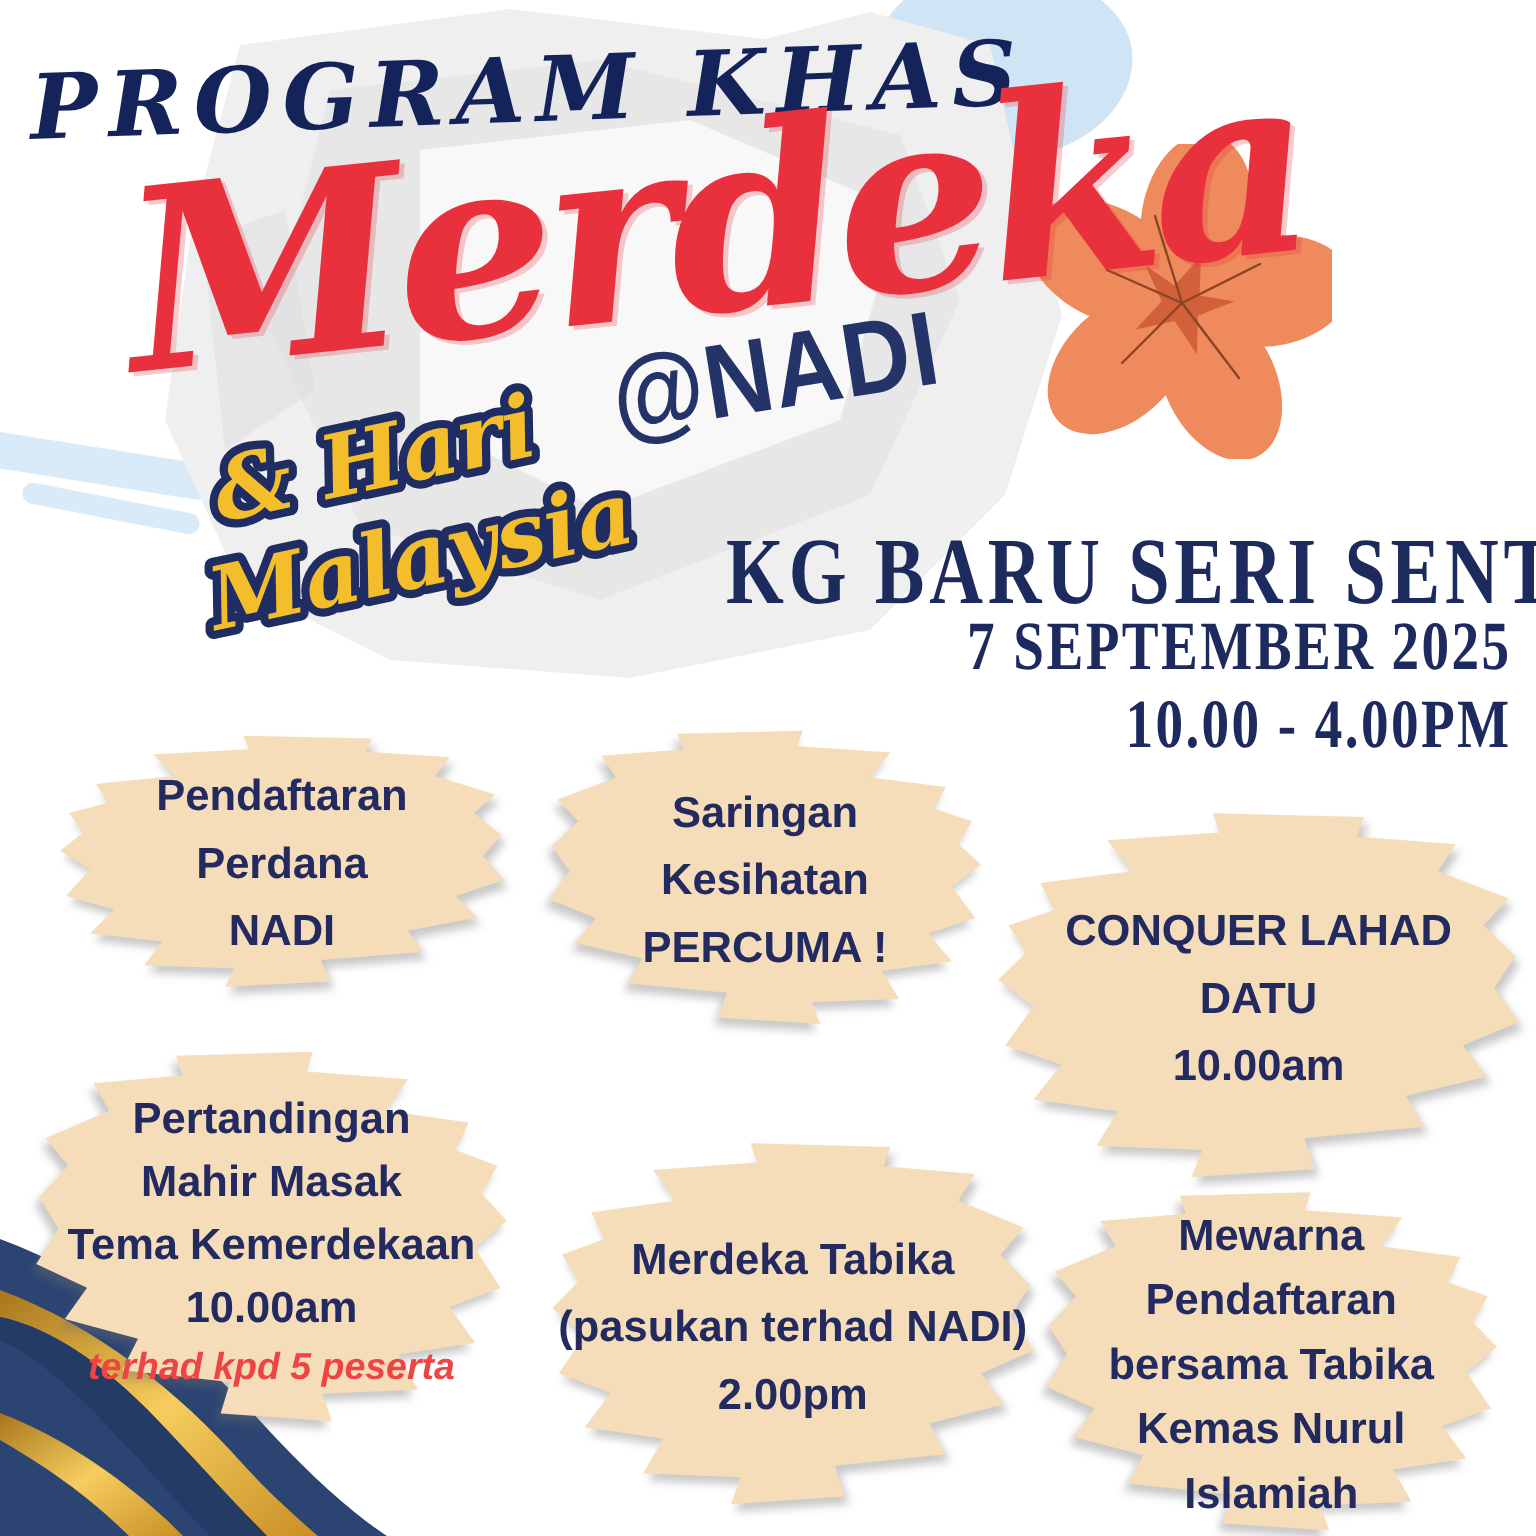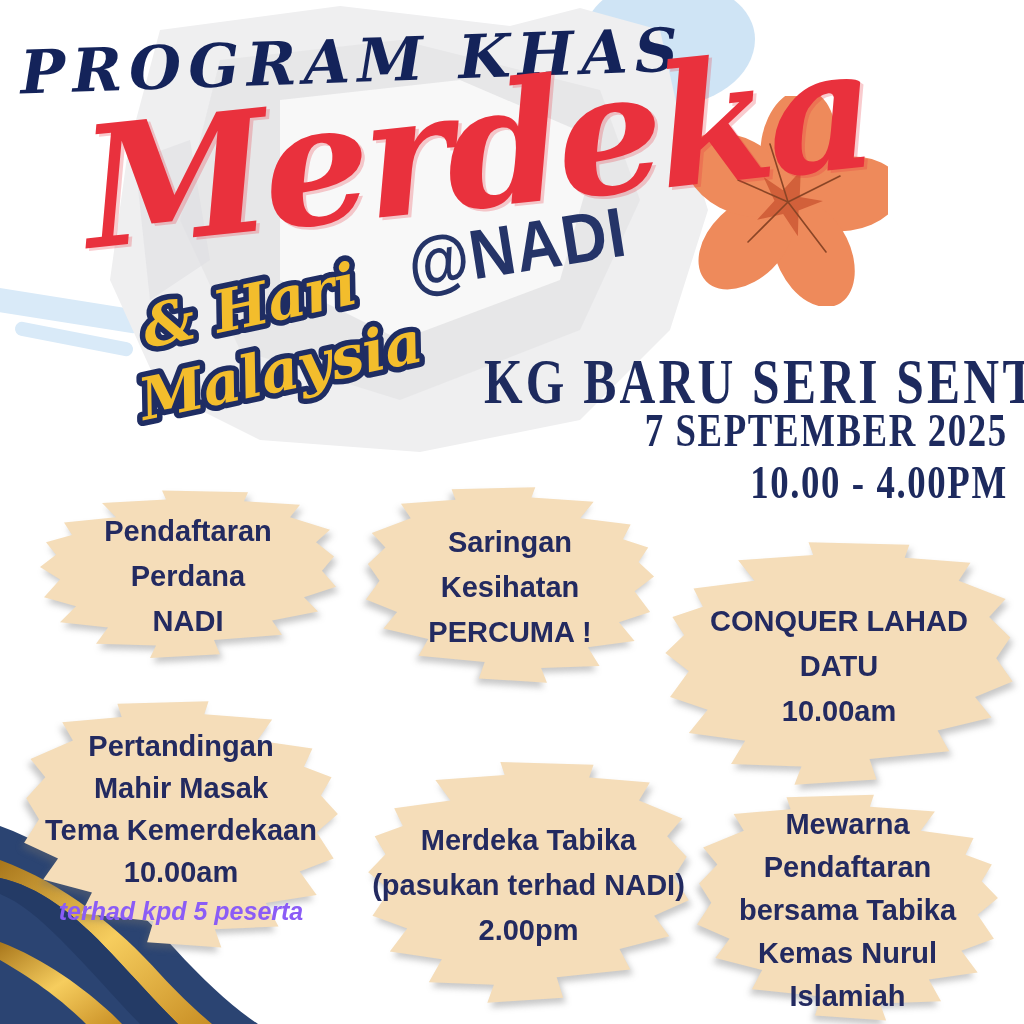--- a/index.html
+++ b/index.html
@@ -76,21 +76,21 @@
   .ev1{left:38px;top:487px;width:300px;height:178px;}
   .ev2{left:364px;top:483px;width:292px;height:208px;}
   .ev3{left:663px;top:537px;width:352px;height:258px;}
   .ev4{left:22px;top:696px;width:318px;height:262px;}
   .ev5{left:366px;top:757px;width:325px;height:256px;}
   .ev6{left:695px;top:790px;width:305px;height:240px;}
   .ev4 .ev-line{line-height:42px;}
   .ev6 .ev-line{line-height:43px;}
   .ev-note{
     font-weight:bold;font-style:italic;font-size:25px;line-height:36px;
-    color:#8b5cf6;text-align:center;white-space:nowrap;
+    color:#ef4444;text-align:center;white-space:nowrap;
   }
 </style>
 </head>
 <body>
 
 <div class="poster">
 
   <div class="blue-top"></div>
   <div class="blue-streak streak1"></div>
   <div class="blue-streak streak2"></div>

